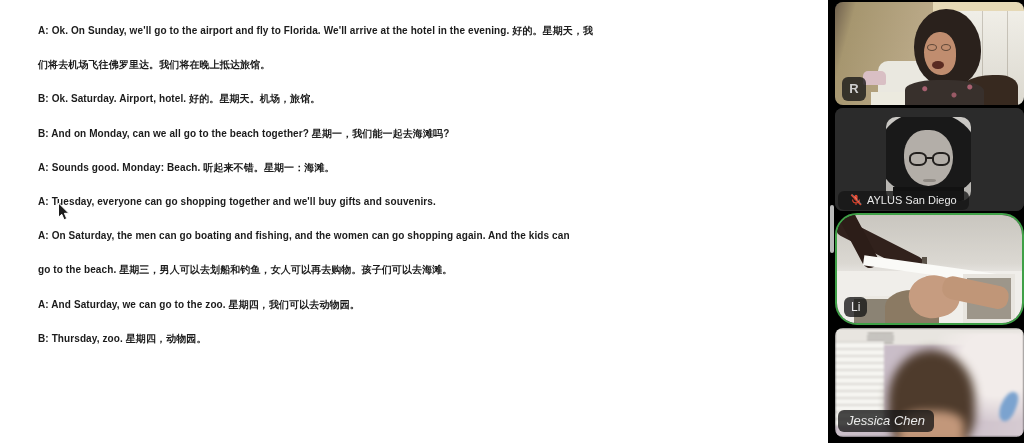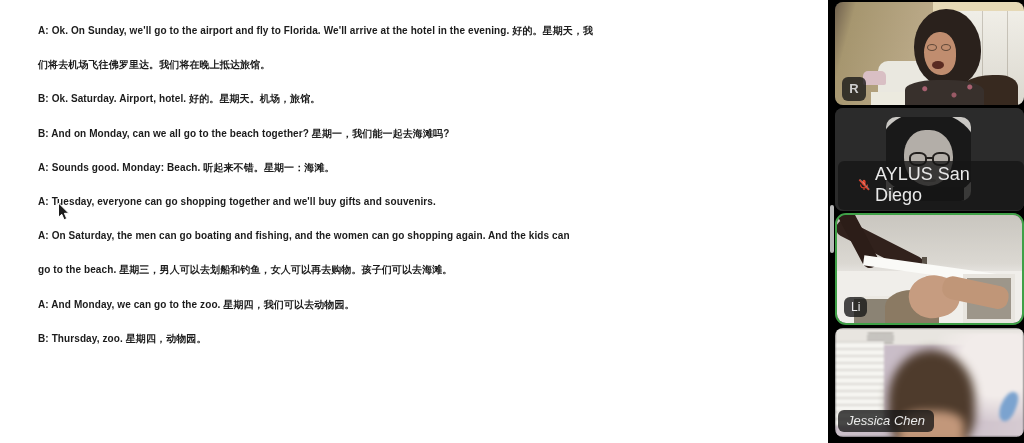--- a/index.html
+++ b/index.html
@@ -17,30 +17,30 @@
   .cursor { position:absolute; left:57px; top:202px; width:13px; height:20px; z-index:9; }
 
   
   .sidebar { position:absolute; left:828px; top:0; width:196px; height:443px; background:#000; }
   .scroll-thumb { position:absolute; left:2px; top:205px; width:4px; height:48px;
          background:#b9b9b9; border-radius:2px; }
 
   .tile { position:absolute; left:7px; width:189px; border-radius:8px; overflow:hidden; background:#222; }
   .tile-1 { top:2px;   height:103px; }
   .tile-2 { top:108px; height:103px; }
-  .tile-3 { top:213px; height:112px; border:2px solid #3fa047; border-radius:11px; }
+  .tile-3 { top:213px; height:112px; border:2px solid #3fa047; border-radius:22px; }
   .tile-4 { top:328px; height:109px; }
 
   .scene { position:absolute; inset:0; }
   .scene div { position:absolute; }
 
   
   .badge { position:absolute; z-index:6; display:flex; align-items:center; gap:5px;
            background:rgba(22,22,22,.78); color:#e9e9e9; border-radius:6px;
-           padding:3px 20px; font-size:18px; line-height:1.2; }
+           padding:3px 12px; font-size:11px; line-height:1.2; }
   .badge-r { left:7px; bottom:4px; width:24px; height:24px; padding:0; justify-content:center;
              font-weight:bold; font-size:13px; color:#cfcfcf; }
   .badge-aylus { left:3px; bottom:1px; }
   .badge-li { left:7px; bottom:6px; font-size:12px; padding:3px 7px; }
   .badge-jessica { left:3px; bottom:5px; font-size:13px; padding:3px 9px;font-style:italic; }
   .mic-icon { width:12px; height:12px; flex:0 0 auto; }
 
   
   .s1 { filter:blur(.5px); }
   .s1-wall    { inset:0; background:linear-gradient(105deg,#6e5f4c 0%,#a6966f 10%,#b7a684 40%,#c3b392 62%); }
@@ -121,21 +121,21 @@
   <div class="doc">
     <div class="doc-lines">
         <div class="tline">A: Ok. On Sunday, we'll go to the airport and fly to Florida. We'll arrive at the hotel in the evening. 好的。星期天，我</div>
         <div class="tline">们将去机场飞往佛罗里达。我们将在晚上抵达旅馆。</div>
         <div class="tline">B: Ok. Saturday. Airport, hotel. 好的。星期天。机场，旅馆。</div>
         <div class="tline">B: And on Monday, can we all go to the beach together? 星期一，我们能一起去海滩吗?</div>
         <div class="tline">A: Sounds good. Monday: Beach. 听起来不错。星期一：海滩。</div>
         <div class="tline">A: Tuesday, everyone can go shopping together and we'll buy gifts and souvenirs.</div>
         <div class="tline">A: On Saturday, the men can go boating and fishing, and the women can go shopping again. And the kids can</div>
         <div class="tline">go to the beach. 星期三，男人可以去划船和钓鱼，女人可以再去购物。孩子们可以去海滩。</div>
-        <div class="tline">A: And Monday, we can go to the zoo. 星期四，我们可以去动物园。</div>
+        <div class="tline">A: And Saturday, we can go to the zoo. 星期四，我们可以去动物园。</div>
         <div class="tline">B: Thursday, zoo. 星期四，动物园。</div>
       </div>
     <svg class="cursor" viewBox="0 0 13 20">
       <path d="M1.5 1 L1.5 15.2 L4.8 12.3 L7.1 17.8 L9.7 16.6 L7.4 11.3 L11.8 11.3 Z" fill="#1b1b1b" stroke="#ffffff" stroke-width="1"></path>
     </svg>
   </div>
 
   <div class="sidebar">
     <div class="scroll-thumb"></div>
 

